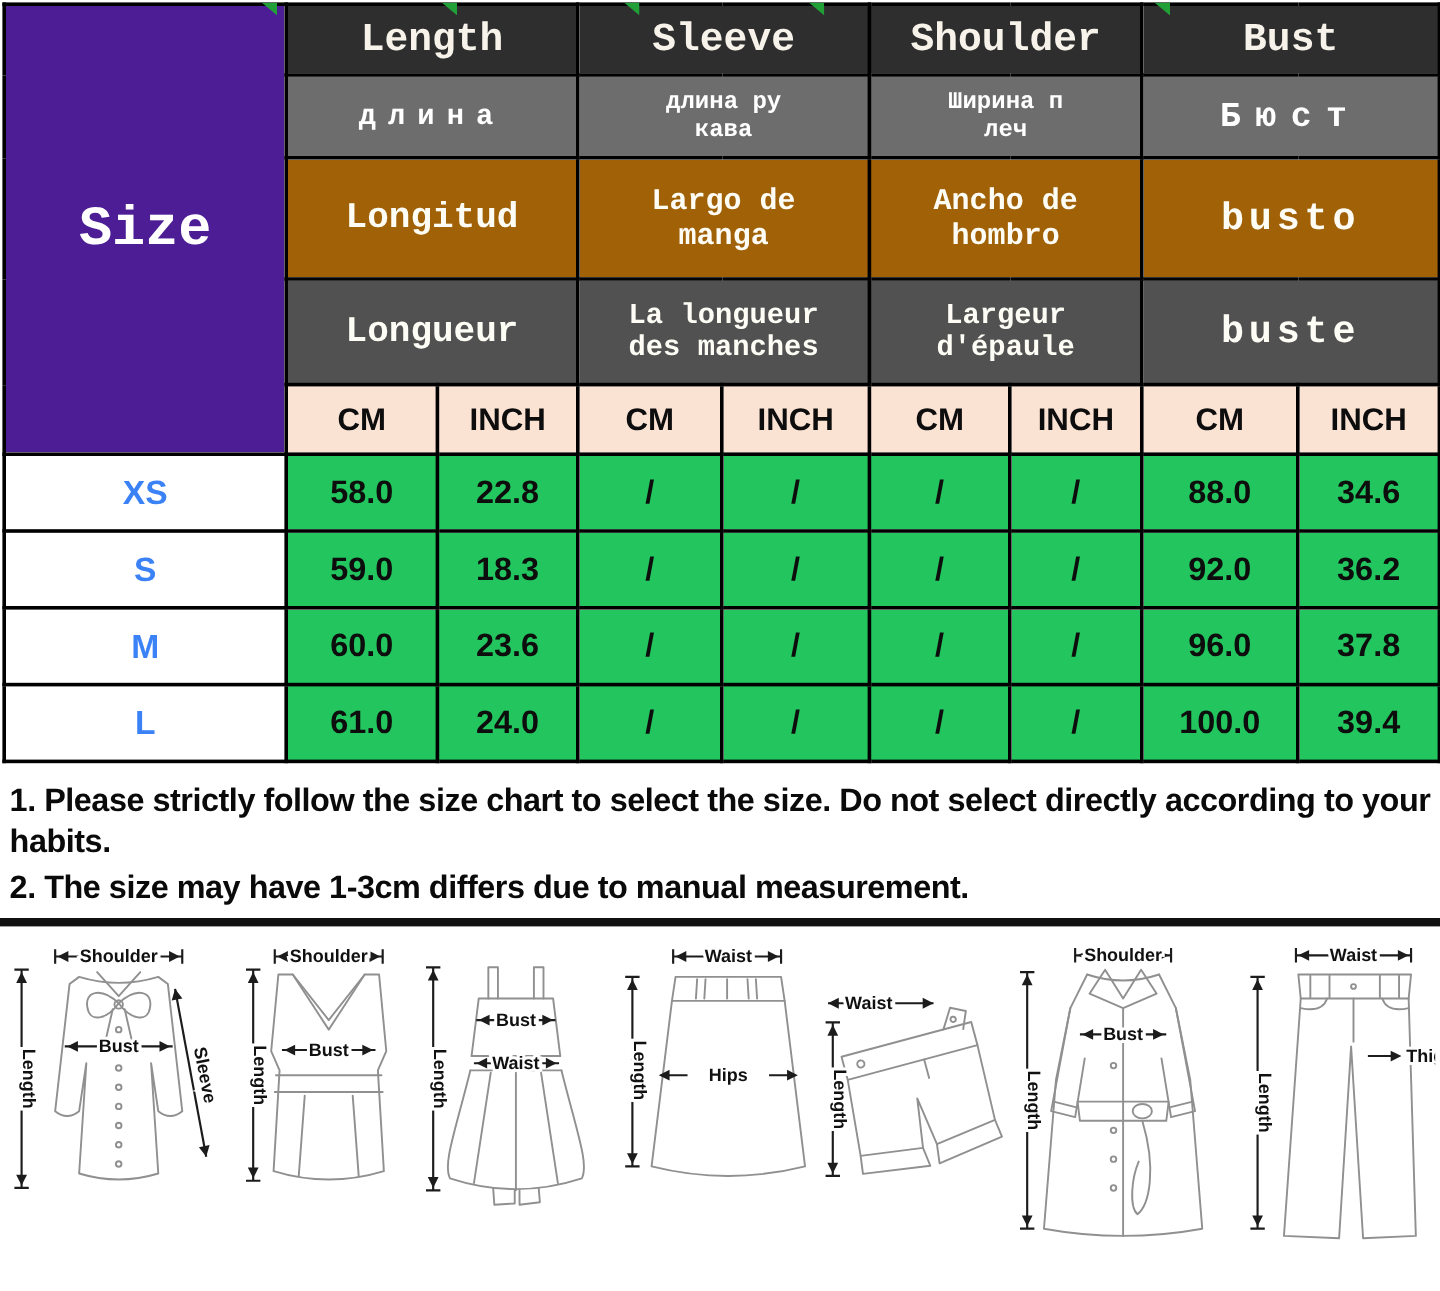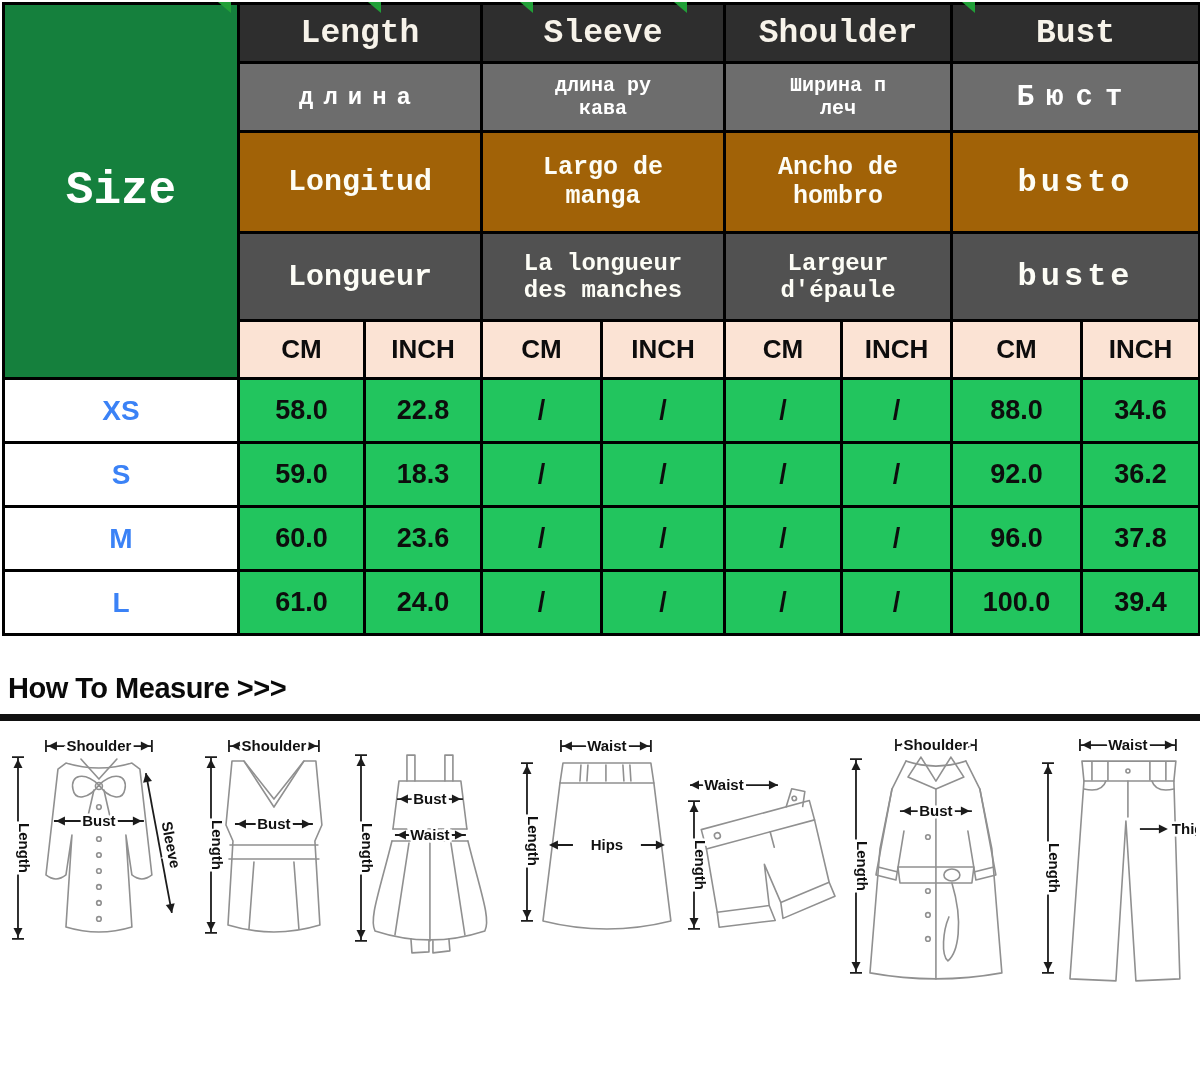--- a/index.html
+++ b/index.html
@@ -1,21 +1,21 @@
 <!DOCTYPE html>
 <html><head>
 <meta charset="utf-8">
 <style>
   html,body{margin:0;padding:0;background:#fff;}
   .page{width:1200px;height:1076px;position:relative;background:#ffffff;overflow:hidden;
         font-family:"Liberation Sans",sans-serif;}
   
   table.size-table{border-collapse:collapse;width:1196px;margin:2px;table-layout:fixed;}
   table.size-table td{border:3px solid #000;text-align:center;vertical-align:middle;padding:0;overflow:hidden;}
-  .c-size{background:#15803d;color:#fff;font:700 46px "Liberation Mono","DejaVu Sans Mono",monospace;}
+  .c-size{background:#4c1d95;color:#fff;font:700 46px "Liberation Mono","DejaVu Sans Mono",monospace;}
   .h-en{background:#2e2e2e;color:#f7f3ea;font:700 33px "Liberation Mono","DejaVu Sans Mono",monospace;height:56px;}
   .h-ru{background:#6d6d6d;color:#fff;font:700 20px "Liberation Mono","DejaVu Sans Mono",monospace;height:66px;white-space:pre-line;}
   .h-es{background:#a16207;color:#fdfdf6;font:700 25px "Liberation Mono","DejaVu Sans Mono",monospace;height:98px;white-space:pre-line;}
   .h-fr{background:#515151;color:#fdfdf6;font:700 24px "Liberation Mono","DejaVu Sans Mono",monospace;height:85px;white-space:pre-line;}
   .h-ru.g0{font-size:24px;letter-spacing:10px;}
   .h-ru.g3{font-size:29px;letter-spacing:12px;}
   .h-es.g0{font-size:30px;}
   .h-es.g3{font-size:32px;letter-spacing:4px;}
   .h-fr.g0{font-size:30px;margin-top:20px;}
   .h-fr.g3{font-size:32px;letter-spacing:4px;}
@@ -146,23 +146,24 @@
   </tbody>
     </table>
 
   <span class="tri" style="left:218px"></span>
   <span class="tri" style="left:368px"></span>
   <span class="tri" style="left:520px"></span>
   <span class="tri" style="left:674px"></span>
   <span class="tri" style="left:962px"></span>
 
   <div class="notes">
+    <p>1. Please strictly follow the size chart to select the size. Do not select directly according to your habits.</p>
+    <p>2. The size may have 1-3cm differs due to manual measurement.</p>
   </div>
 
-  <div class="measure-heading">How To Measure &gt;&gt;&gt;</div>
   <div class="rule"></div>
 
   <div class="garments">
 
     <svg width="195" height="235" viewBox="0 0 195 235">
       <path class="ar" d="M42,7 V19 M148,7 V19 M42,13 H148"></path>
       <polygon class="ah" points="44,13 53,8.5 53,17.5"></polygon>
         <polygon class="ah" points="146,13 137,8.5 137,17.5"></polygon>
       <path class="ar" d="M8,24 H20 M8,206 H20 M14,24 V206"></path>
       <polygon class="ah" points="14,26 9.5,35 18.5,35"></polygon>

